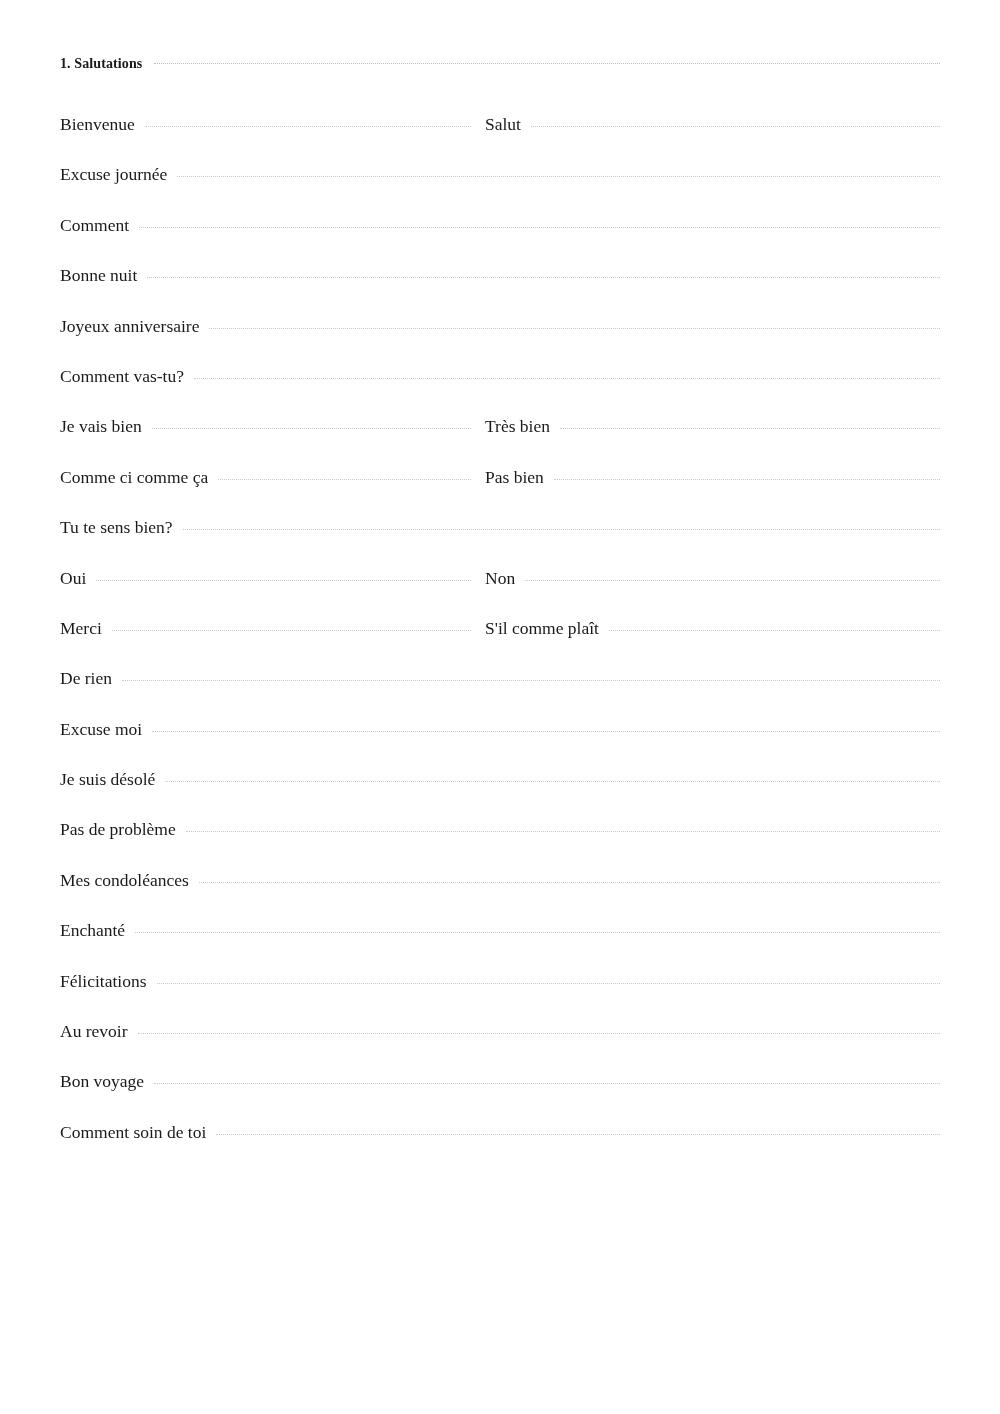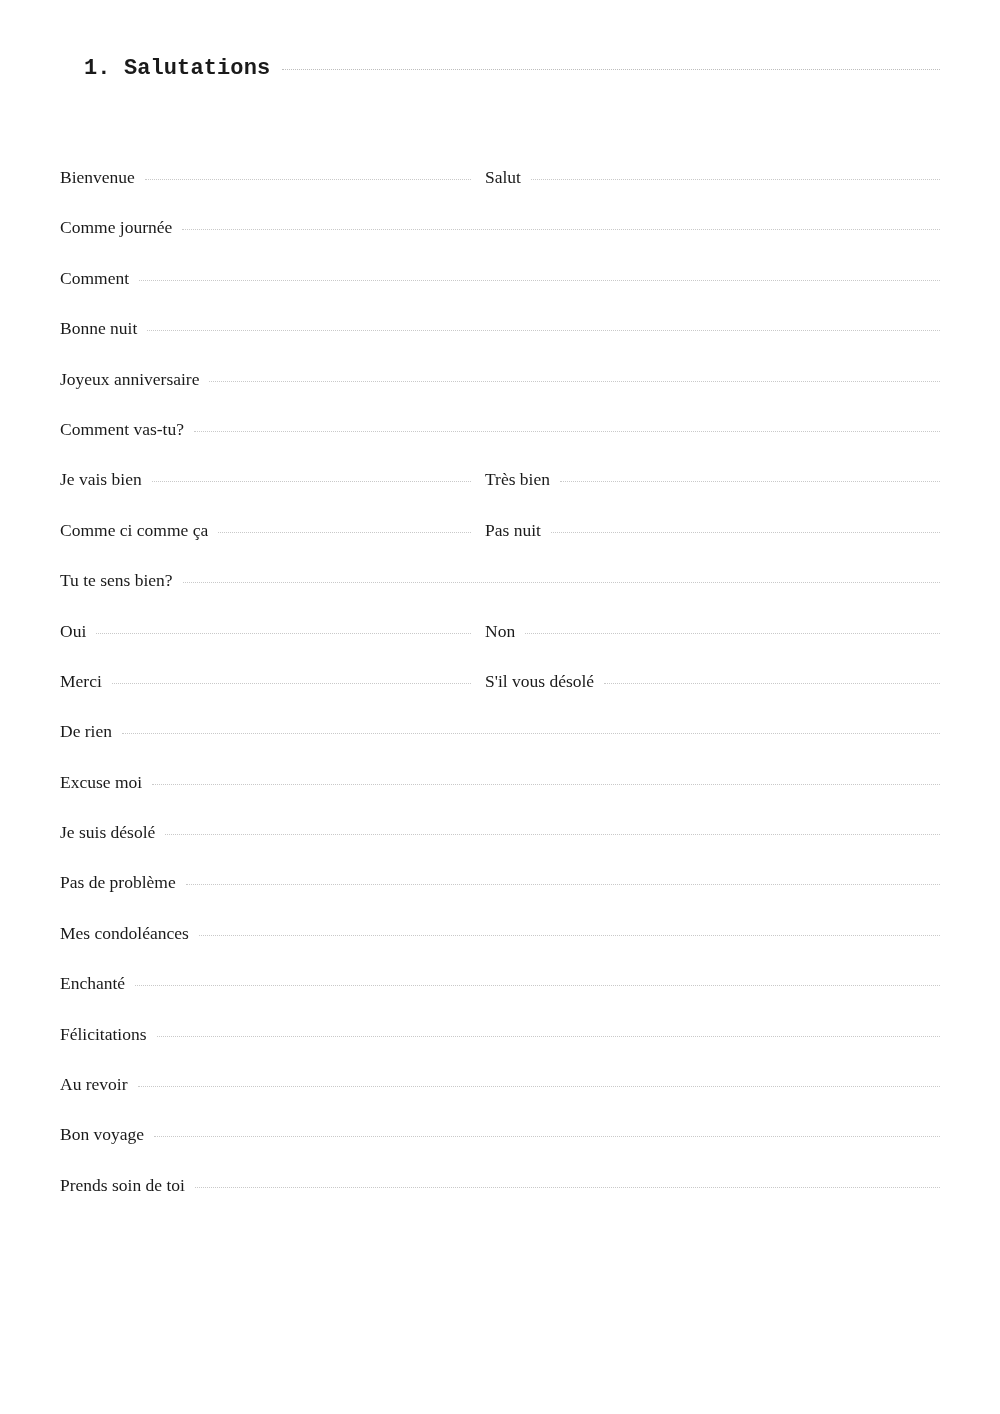--- a/index.html
+++ b/index.html
@@ -23,26 +23,25 @@
   }
 
   
   .heading-row {
     display: flex;
     align-items: baseline;
     margin-top: 6px;
     margin-bottom: 44px;
   }
   .heading-title {
-    font-size: 22px;
+    font-size: 14px;
     font-weight: bold;
     letter-spacing: 0.1px;
     white-space: nowrap;
-    font-family: Liberation Mono, monospace;
-    margin-left: 24px;
+    font-family: Liberation Serif, serif;
   }
   .heading-rule {
     flex: 1 1 auto;
     margin-left: 12px;
     border-bottom: 1px dotted #bdbdbd;
     height: 1px;
     transform: translateY(-4px);
   }
 
   
@@ -72,21 +71,20 @@
   .cell.full {
     flex: 1 1 auto;
     width: 100%;
   }
   .term {
     font-size: 17.5px;
     line-height: 1;
     white-space: nowrap;
     color: #1a1a1a;
     font-family: "Liberation Serif", serif;
-    margin-top: 44px;
   }
   .fill {
     flex: 1 1 auto;
     border-bottom: 1px dotted #c9c9c9;
     height: 1px;
     transform: translateY(-3px);
     margin-left: 10px;
     min-width: 20px;
   }
   .cell.left .fill {
@@ -109,21 +107,21 @@
           <span class="term">Bienvenue</span>
           <span class="fill"></span>
         </div>
         <div class="cell right">
           <span class="term">Salut</span>
           <span class="fill"></span>
         </div>
       </div>
       <div class="row">
         <div class="cell full">
-          <span class="term">Comme journée</span>
+          <span class="term">Excuse journée</span>
           <span class="fill"></span>
         </div>
       </div>
       <div class="row">
         <div class="cell full">
           <span class="term">Comment</span>
           <span class="fill"></span>
         </div>
       </div>
       <div class="row">
@@ -153,21 +151,21 @@
           <span class="term">Très bien</span>
           <span class="fill"></span>
         </div>
       </div>
       <div class="row">
         <div class="cell left">
           <span class="term">Comme ci comme ça</span>
           <span class="fill"></span>
         </div>
         <div class="cell right">
-          <span class="term">Pas nuit</span>
+          <span class="term">Pas bien</span>
           <span class="fill"></span>
         </div>
       </div>
       <div class="row">
         <div class="cell full">
           <span class="term">Tu te sens bien?</span>
           <span class="fill"></span>
         </div>
       </div>
       <div class="row">
@@ -179,21 +177,21 @@
           <span class="term">Non</span>
           <span class="fill"></span>
         </div>
       </div>
       <div class="row">
         <div class="cell left">
           <span class="term">Merci</span>
           <span class="fill"></span>
         </div>
         <div class="cell right">
-          <span class="term">S'il vous désolé</span>
+          <span class="term">S'il comme plaît</span>
           <span class="fill"></span>
         </div>
       </div>
       <div class="row">
         <div class="cell full">
           <span class="term">De rien</span>
           <span class="fill"></span>
         </div>
       </div>
       <div class="row">
@@ -239,19 +237,19 @@
         </div>
       </div>
       <div class="row">
         <div class="cell full">
           <span class="term">Bon voyage</span>
           <span class="fill"></span>
         </div>
       </div>
       <div class="row">
         <div class="cell full">
-          <span class="term">Prends soin de toi</span>
+          <span class="term">Comment soin de toi</span>
           <span class="fill"></span>
         </div>
       </div>
     </div>
 
 </div>
 
 </body></html>

